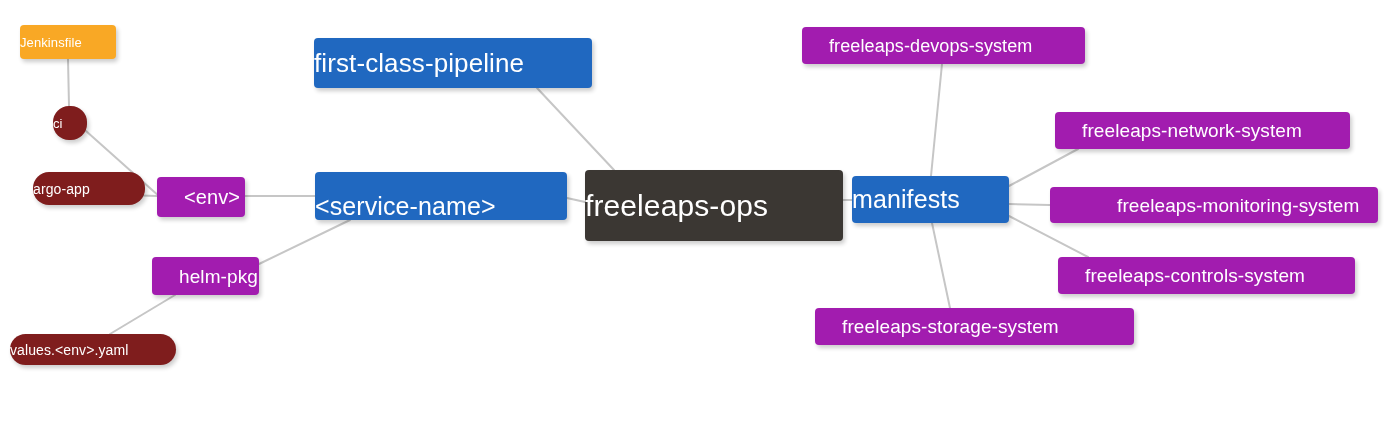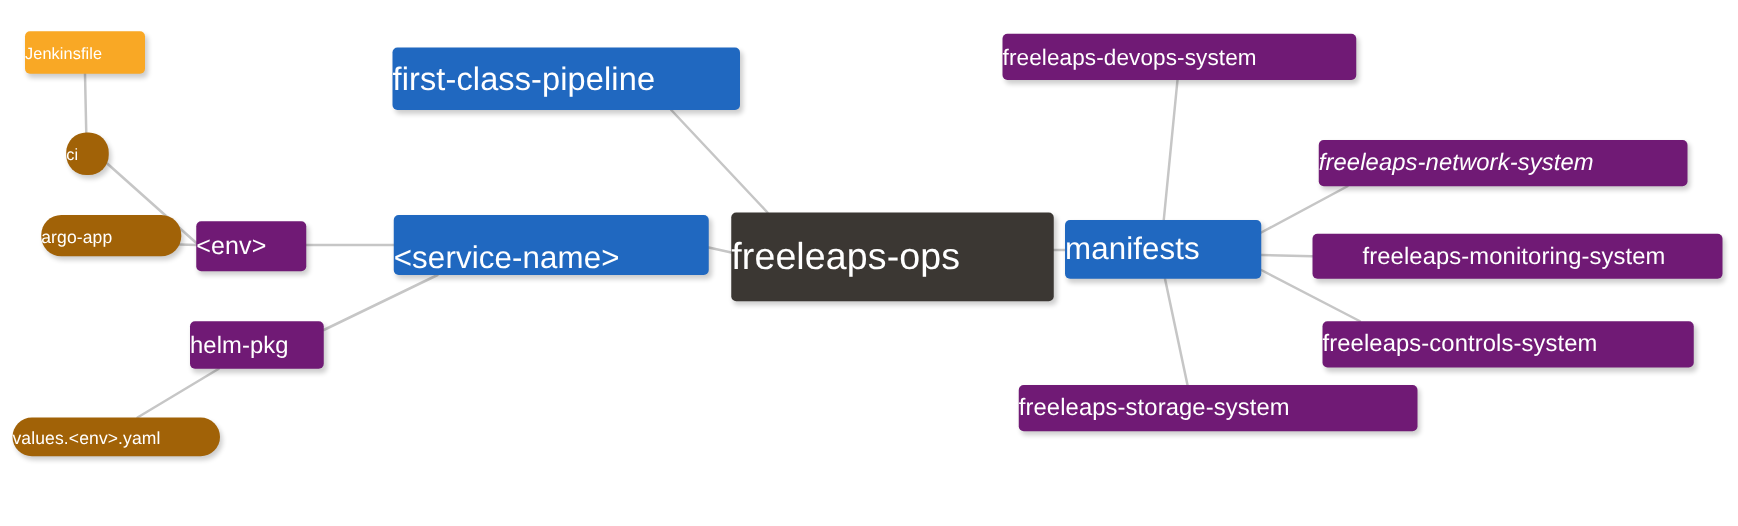--- a/index.html
+++ b/index.html
@@ -42,23 +42,23 @@
     cursor: default;
   }
   .node-label {
     display: block;
     line-height: 1;
   }
 
   
   .c-root   { background: #3b3733; }
   .c-blue   { background: #2068c0; }
-  .c-green  { background: #701a75; }
+  .c-green  { background: #a21caf; padding-left: 27px; }
   .c-orange { background: #f9a825; }
-  .c-red    { background: #a16207; border-radius: 16px; }
+  .c-red    { background: #7f1d1d; border-radius: 16px; }
 </style>
 </head>
 <body>
 
 <div id="canvas">
   <svg id="edge-layer" viewBox="0 0 1390 421" width="1390" height="421">
       <path d="M 68,59 L 69,106" stroke="#c6c6c6" stroke-width="2" fill="none" stroke-linecap="round"></path>
       <path d="M 86,131 L 160,197" stroke="#c6c6c6" stroke-width="2" fill="none" stroke-linecap="round"></path>
       <path d="M 124,195 L 157,196" stroke="#c6c6c6" stroke-width="2" fill="none" stroke-linecap="round"></path>
       <path d="M 245,196 L 315,196" stroke="#c6c6c6" stroke-width="2" fill="none" stroke-linecap="round"></path>
@@ -101,21 +101,21 @@
       <div class="node c-root" style="left: 585px; top: 170px; width: 258px; height: 71px;">
         <span class="node-label" style="font-size: 30px;">freeleaps-ops</span>
       </div>
       <div class="node c-blue" style="left: 852px; top: 176px; width: 157px; height: 47px;">
         <span class="node-label" style="font-size: 25px;">manifests</span>
       </div>
       <div class="node c-green" style="left: 802px; top: 27px; width: 283px; height: 37px;">
         <span class="node-label" style="font-size: 18px;">freeleaps-devops-system</span>
       </div>
       <div class="node c-green" style="left: 1055px; top: 112px; width: 295px; height: 37px;">
-        <span class="node-label" style="font-size: 19px; font-style: italic;">freeleaps-network-system</span>
+        <span class="node-label" style="font-size: 19px;">freeleaps-network-system</span>
       </div>
       <div class="node c-green" style="left: 1050px; top: 187px; width: 328px; height: 36px;">
         <span class="node-label" style="font-size: 19px; margin-left: 40px;">freeleaps-monitoring-system</span>
       </div>
       <div class="node c-green" style="left: 1058px; top: 257px; width: 297px; height: 37px;">
         <span class="node-label" style="font-size: 19px;">freeleaps-controls-system</span>
       </div>
       <div class="node c-green" style="left: 815px; top: 308px; width: 319px; height: 37px;">
         <span class="node-label" style="font-size: 19px;">freeleaps-storage-system</span>
       </div>

